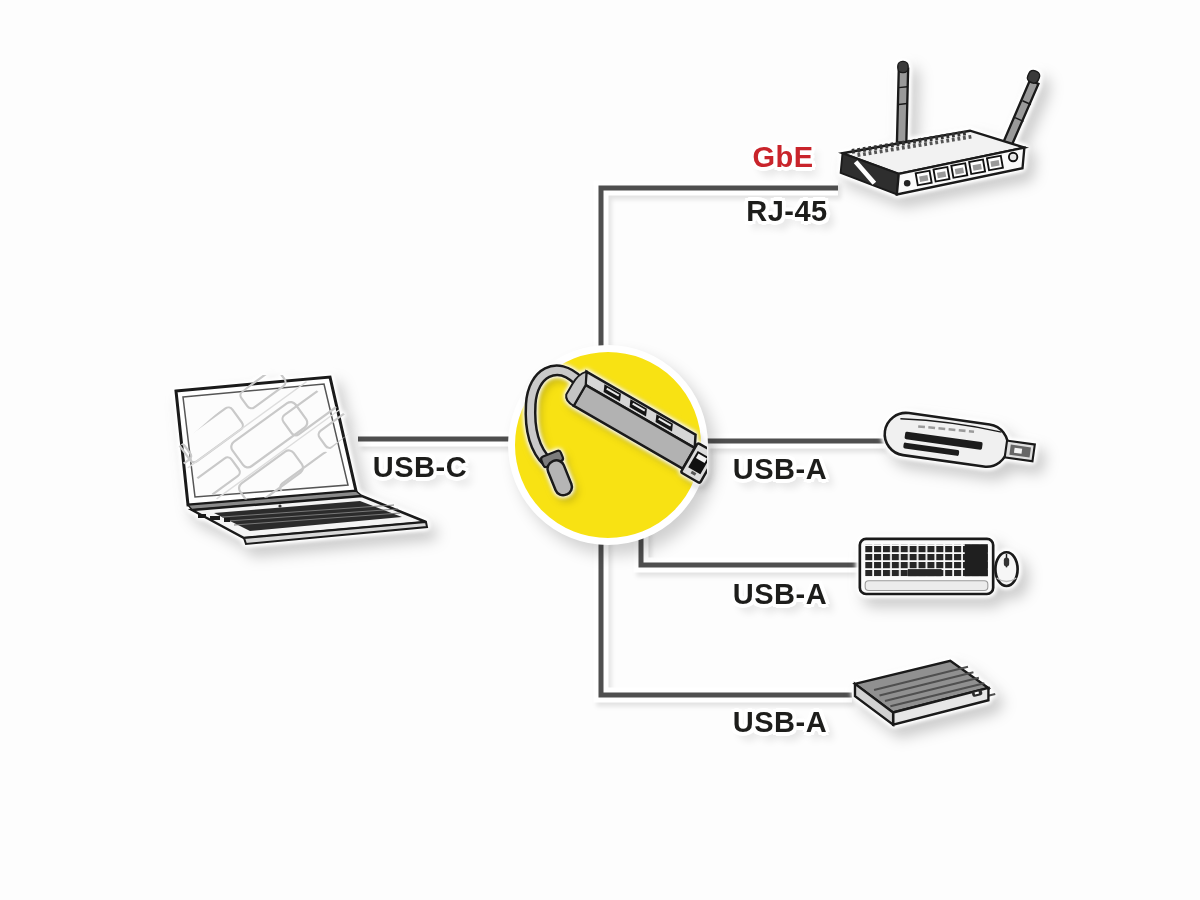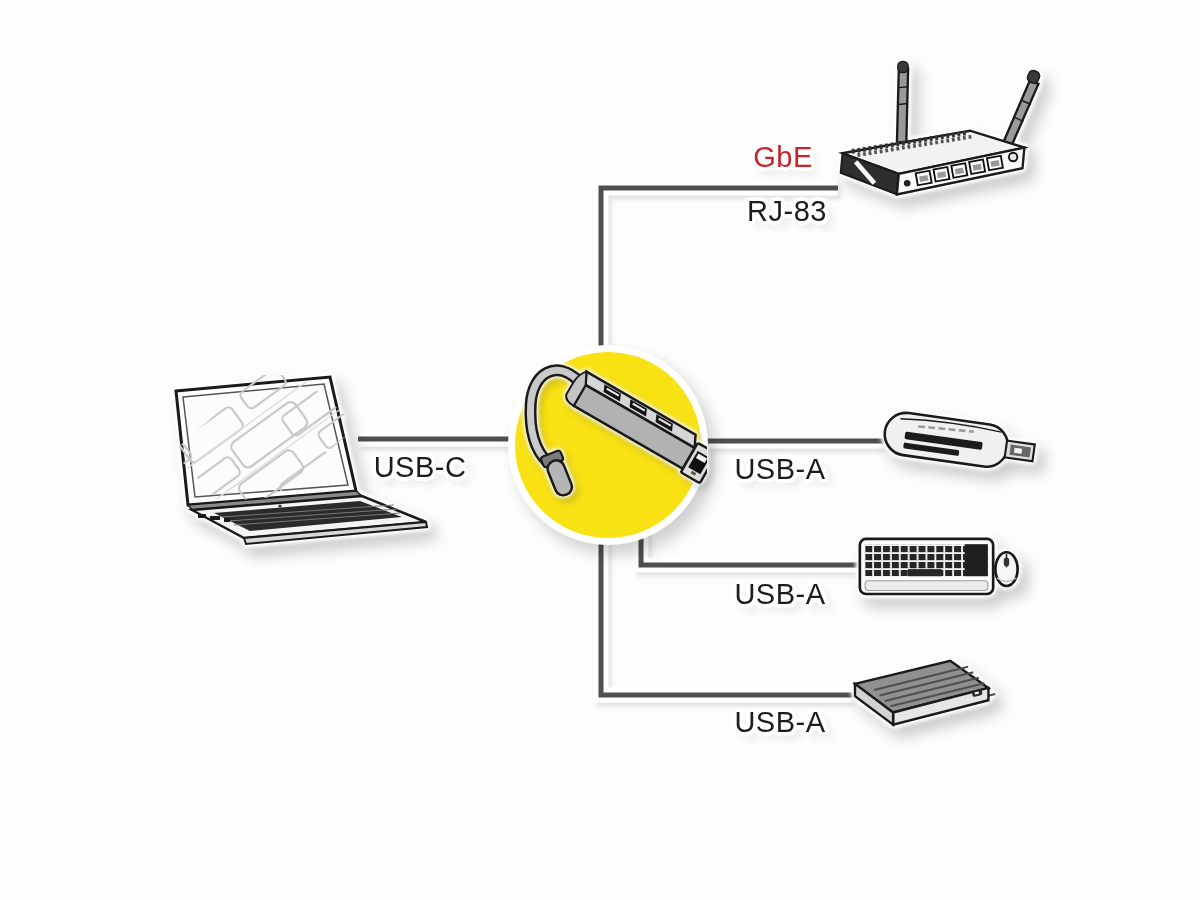--- a/index.html
+++ b/index.html
@@ -21,21 +21,21 @@
     position:absolute;left:508px;top:345px;width:186px;height:186px;
     background:var(--yellow);border:7px solid #ffffff;border-radius:50%;
     z-index:2;box-shadow:8px 10px 16px rgba(0,0,0,0.18);
   }
   .hub-art{position:absolute;left:-8px;top:-10px;}
   .device{position:absolute;z-index:3;
     filter:drop-shadow(0 0 2px #fff) drop-shadow(0 0 2px #fff) drop-shadow(0 0 1.5px #fff)
            drop-shadow(7px 9px 7px rgba(0,0,0,0.20));}
   .lbl{
     position:absolute;z-index:4;transform:translate(-50%,-50%);
-    font-weight:normal;font-size:29px;line-height:1;color:var(--label);
+    font-weight:bold;font-size:29px;line-height:1;color:var(--label);
     letter-spacing:0.5px;white-space:nowrap;
     text-shadow:
       -3px -3px 0 #fff, 3px -3px 0 #fff, -3px 3px 0 #fff, 3px 3px 0 #fff,
       -4px 0 0 #fff, 4px 0 0 #fff, 0 -4px 0 #fff, 0 4px 0 #fff,
       0 0 4px #fff, 0 0 4px #fff,
       6px 7px 8px rgba(0,0,0,0.18);
   }
   .lbl-gbe{color:var(--gbe-red);}
   svg{display:block;}
 </style>
@@ -56,21 +56,21 @@
       <path d="M358,439 H560"></path>
       <path d="M601,420 V188 H838"></path>
       <path d="M650,441 H885"></path>
       <path d="M641,500 V565 H868"></path>
       <path d="M601,500 V695 H852"></path>
     </g>
   </svg>
 
   <div class="lbl" style="left:420px;top:467px;">USB-C</div>
   <div class="lbl lbl-gbe" style="left:783px;top:157px;">GbE</div>
-  <div class="lbl" style="left:787px;top:211px;">RJ-83</div>
+  <div class="lbl" style="left:787px;top:211px;">RJ-45</div>
   <div class="lbl" style="left:780px;top:469px;">USB-A</div>
   <div class="lbl" style="left:780px;top:594px;">USB-A</div>
   <div class="lbl" style="left:780px;top:722px;">USB-A</div>
 
   <div class="device" style="left:162px;top:375px;">
     <svg width="310" height="180" viewBox="0 0 310 180">
       <defs>
         <clipPath id="lp-clip">
             <polygon points="21,22 162,9 186,110 33,122"></polygon>
           </clipPath>

